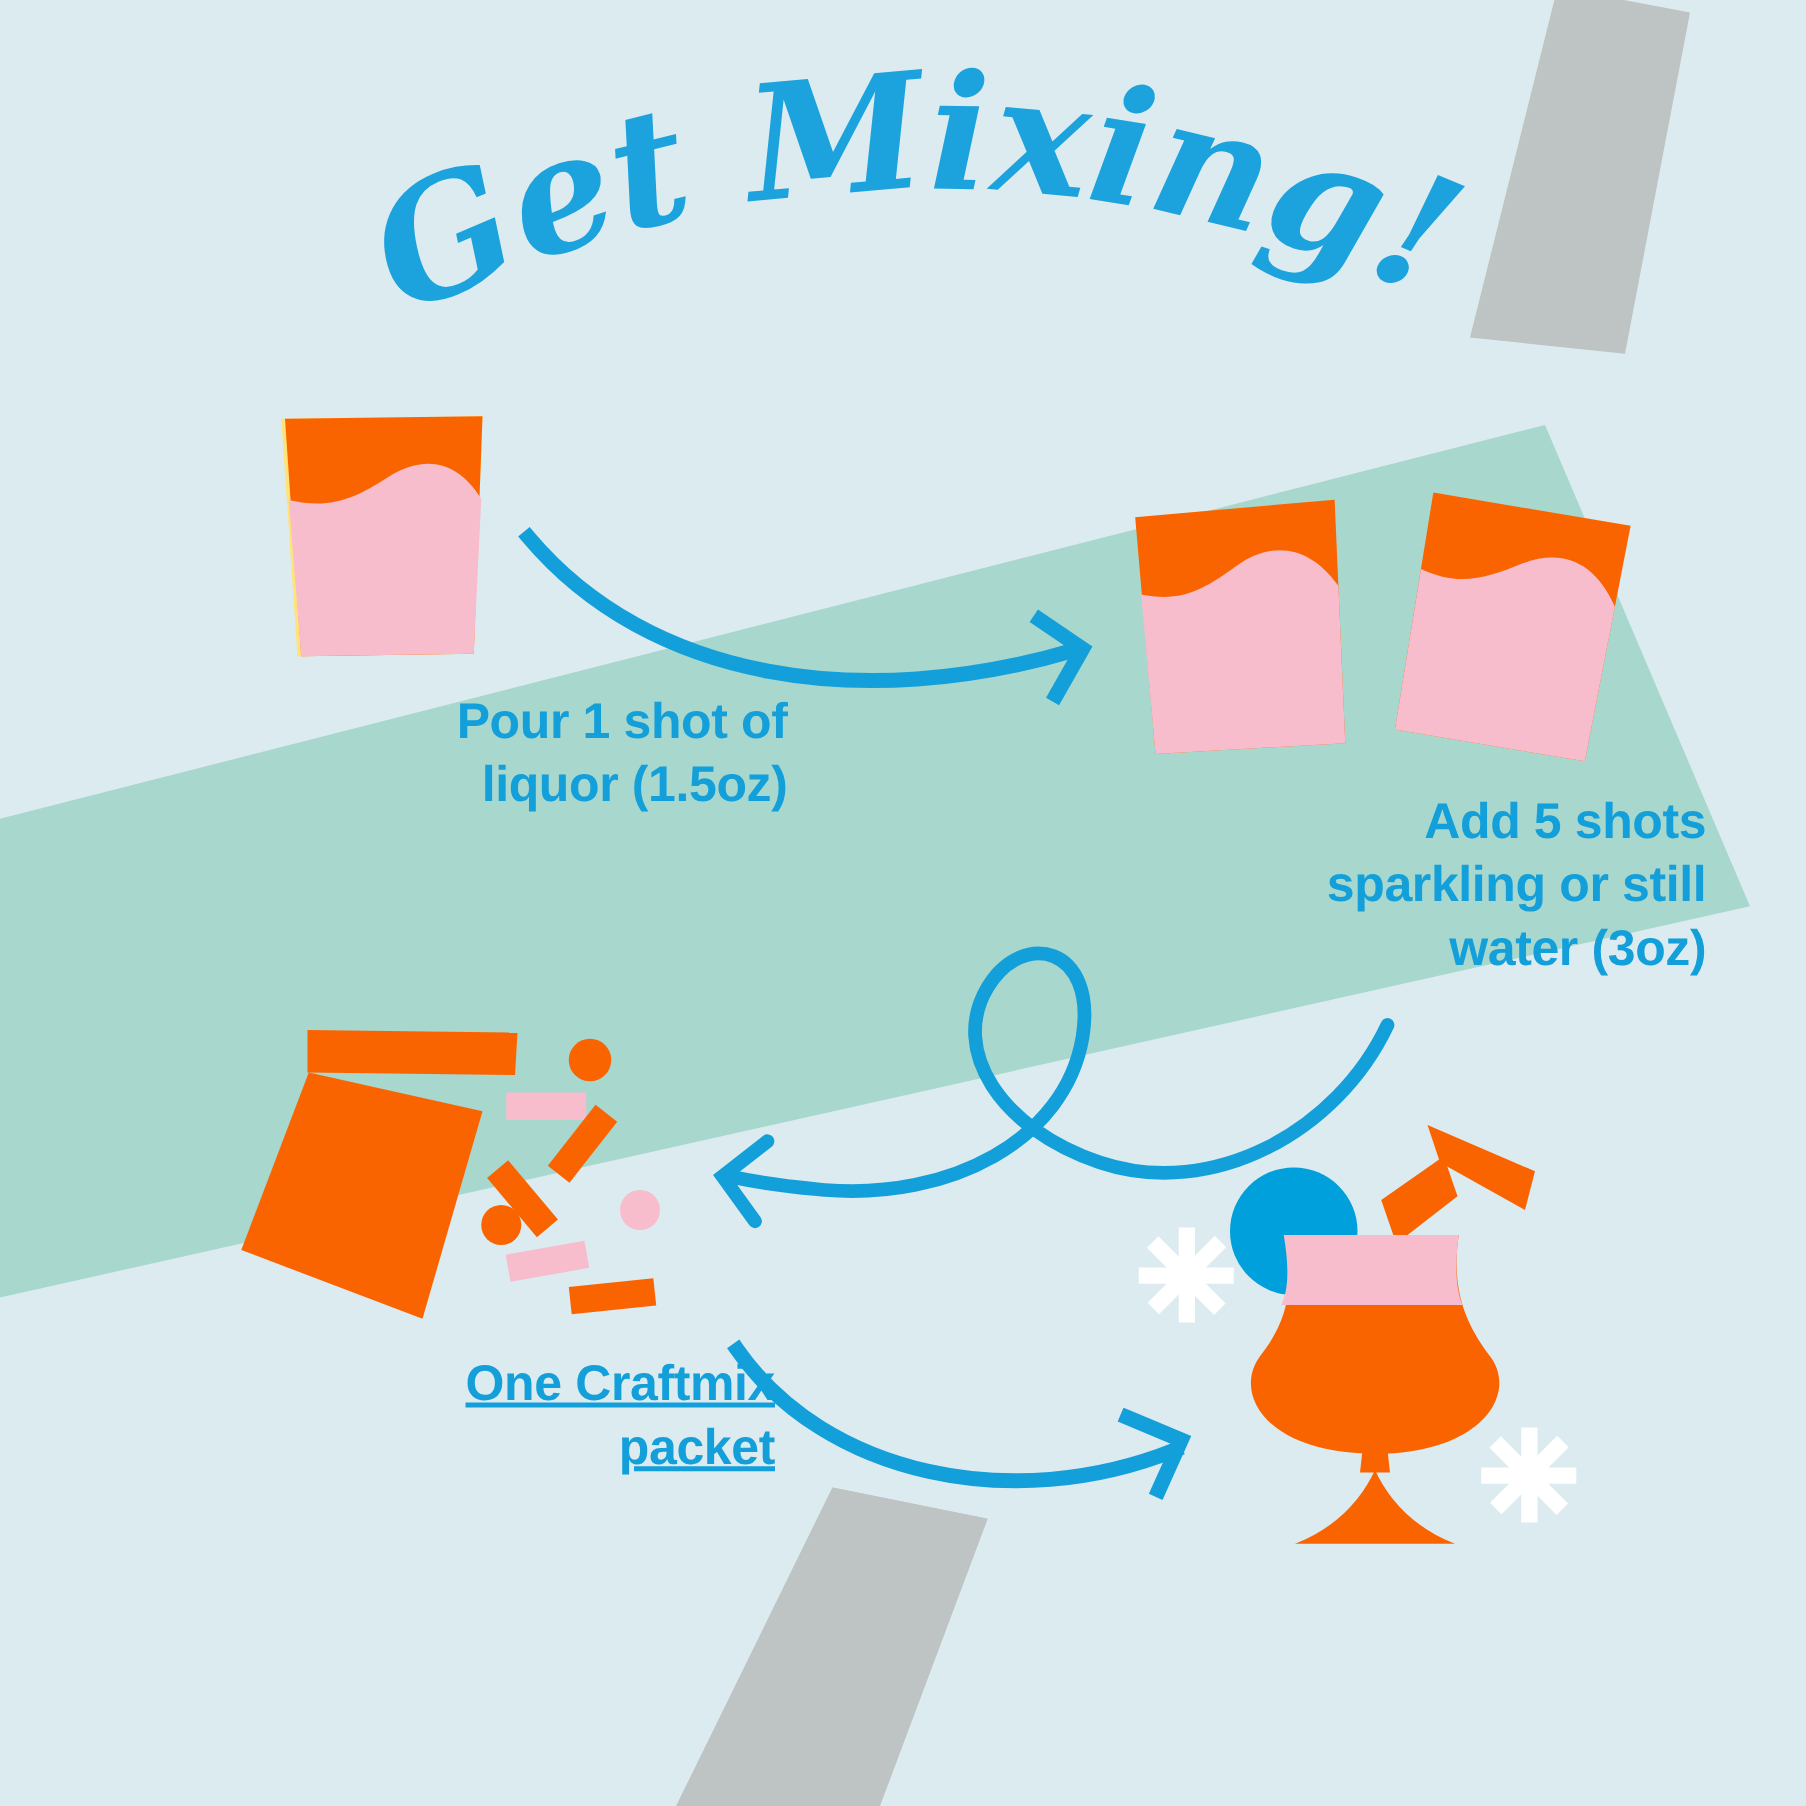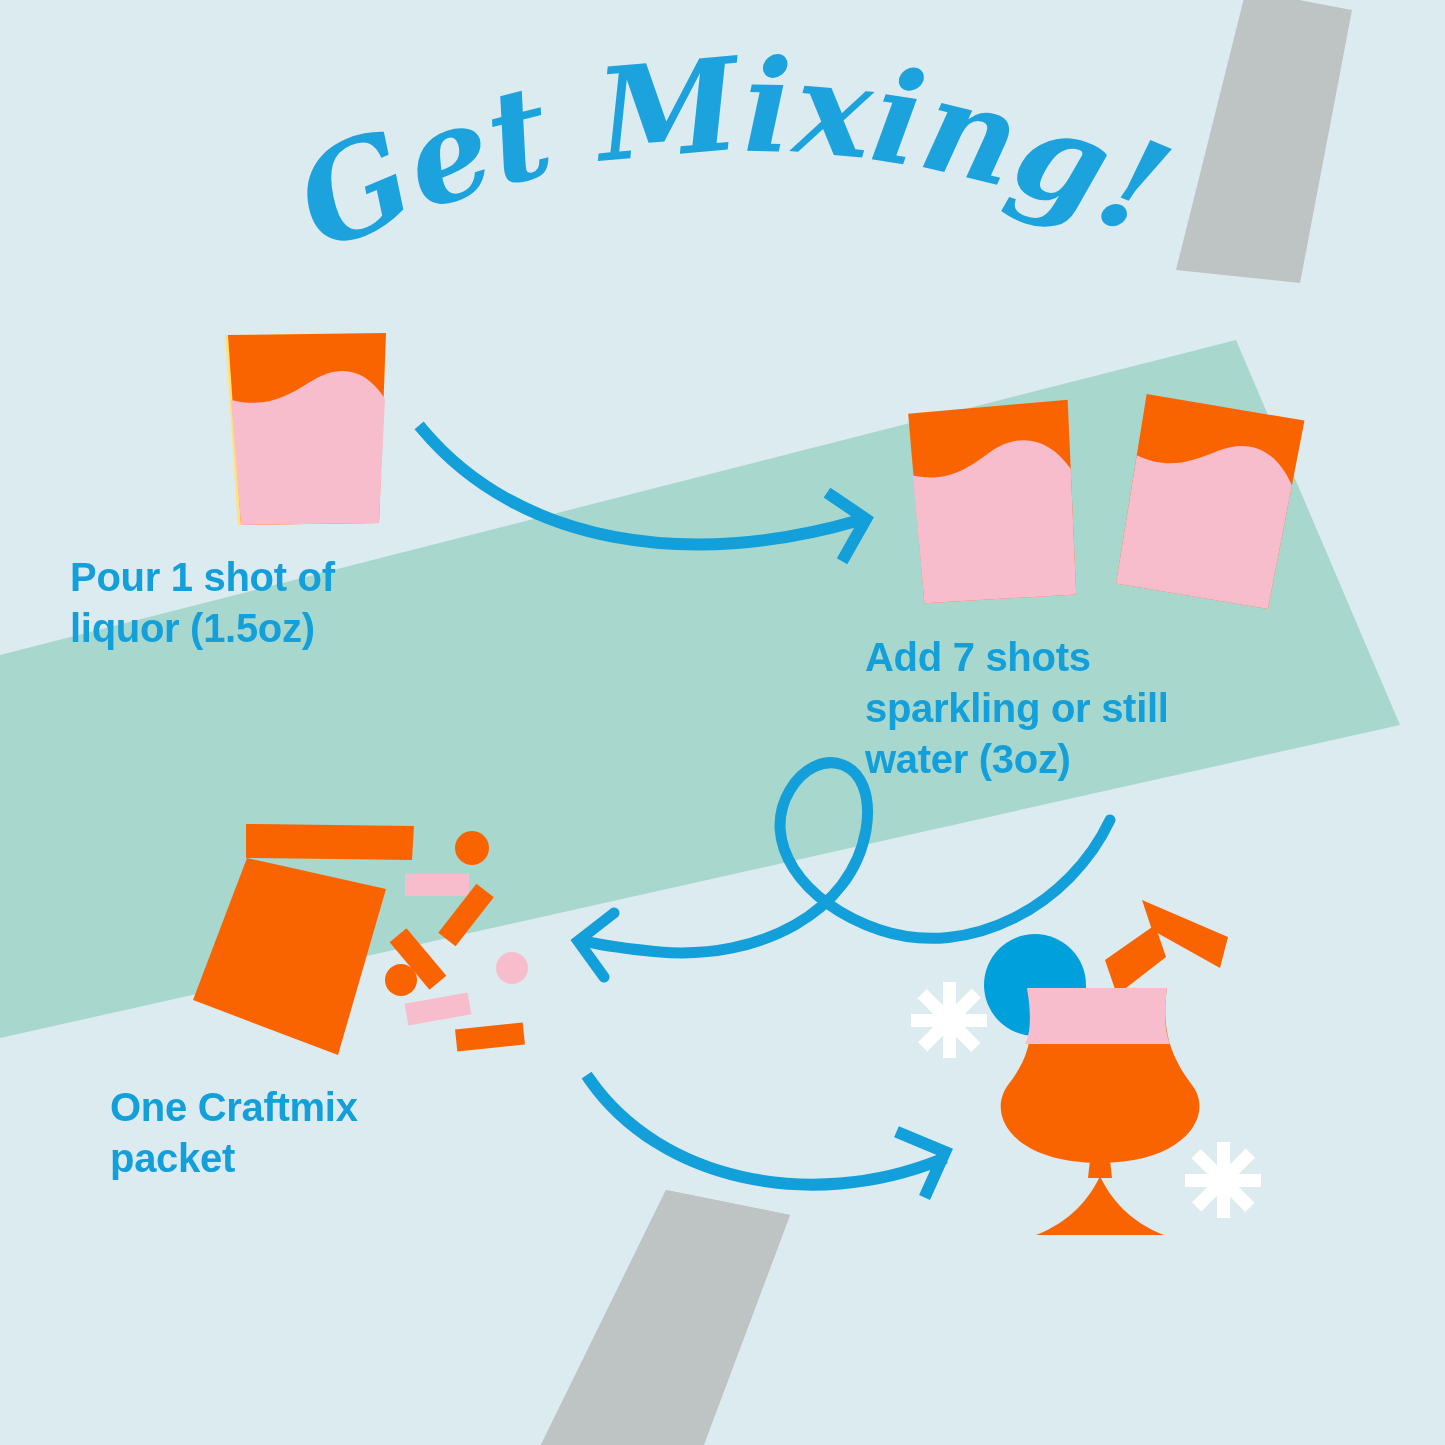--- a/index.html
+++ b/index.html
@@ -21,27 +21,27 @@
     height: 1445px;
   }
   .label {
     position: absolute;
     color: #139FD9;
     font-family: "Liberation Sans", sans-serif;
     font-weight: bold;
     font-size: 40px;
     line-height: 1.28;
     letter-spacing: -0.3px;
-    text-align: left;
+    text-align: right;
     white-space: pre-line;
     user-select: none;
   }
   #label-step1 { left: 70px;  top: 552px;  width: 560px; }
   #label-step2 { left: 865px; top: 632px;  width: 500px; }
-  #label-step3 { left: 110px; top: 1082px; width: 510px; }
+  #label-step3 { left: 110px; top: 1082px; width: 510px; text-decoration: underline; }
   #label-step4 { left: 900px; top: 1252px; width: 430px; }
 
   #title-wrap {
     position: absolute;
     left: 0; top: 0;
     width: 1445px; height: 330px;
     pointer-events: none;
   }
   .title-text {
     font-family: "DejaVu Serif", serif;
@@ -177,19 +177,19 @@
     <defs>
       <path id="title-arc" d="M 330,250 Q 735,60 1135,235" fill="none"></path>
     </defs>
     <text class="title-text">
       <textPath href="#title-arc" startOffset="50%" text-anchor="middle">Get Mixing!</textPath>
     </text>
   </svg>
 
   <div class="label" id="label-step1">Pour 1 shot of
 liquor (1.5oz)</div>
-  <div class="label" id="label-step2">Add 7 shots
+  <div class="label" id="label-step2">Add 5 shots
 sparkling or still
 water (3oz)</div>
   <div class="label" id="label-step3">One Craftmix
 packet</div>
 
 </div>
 
 </body></html>

